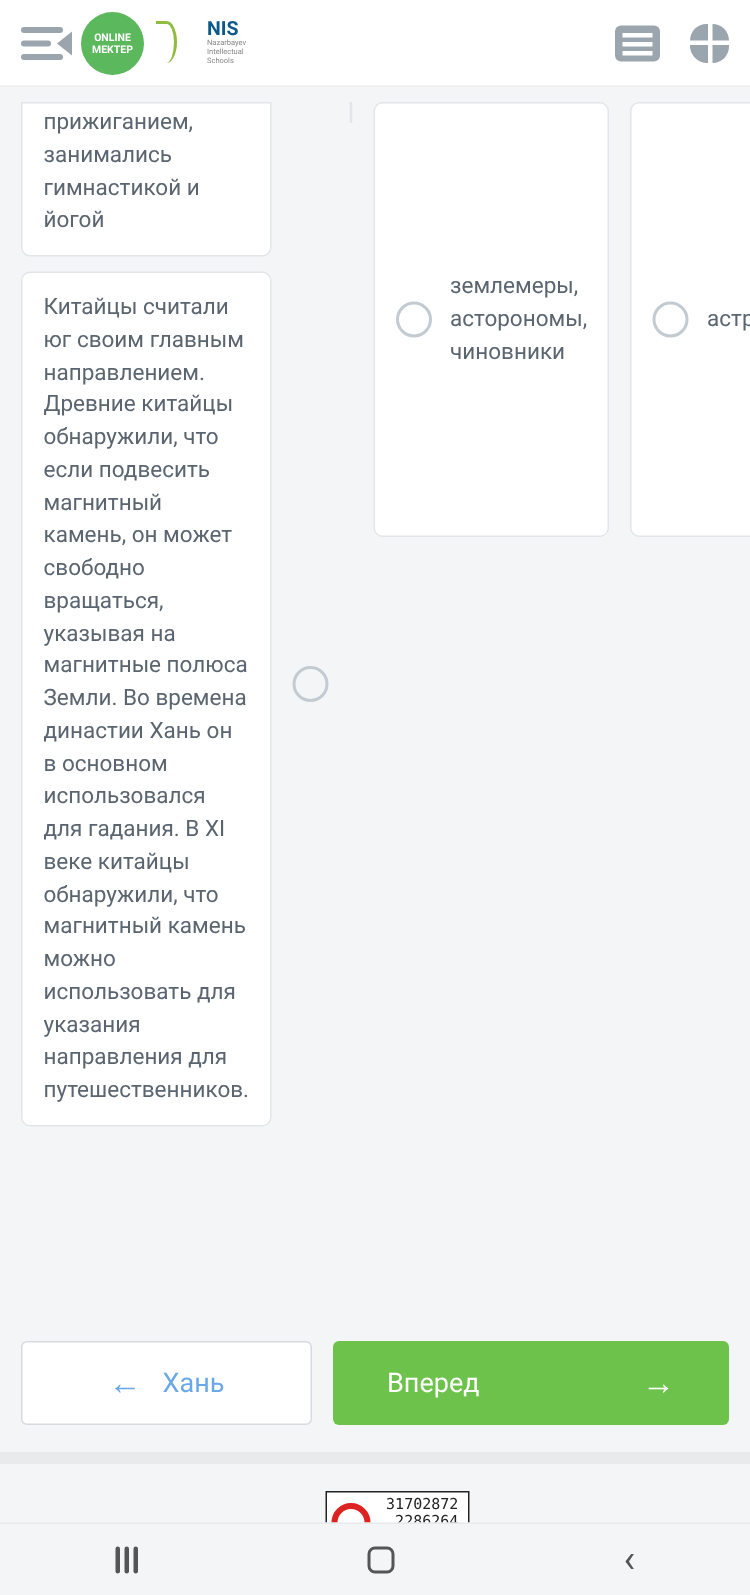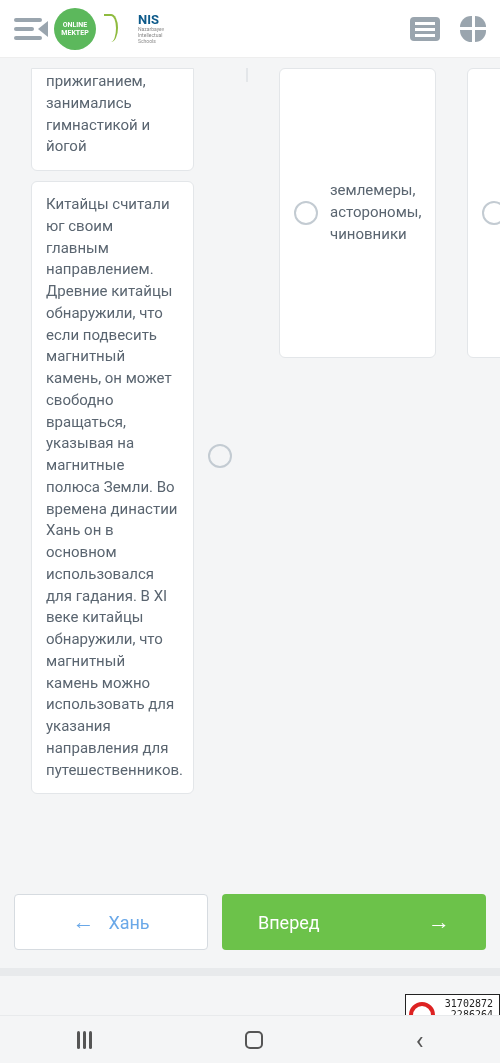--- a/index.html
+++ b/index.html
@@ -24,36 +24,36 @@
     .globe-icon span { background:#9aa5ae; }
     .globe-icon span:nth-child(1){border-radius:100% 0 0 0;}
     .globe-icon span:nth-child(2){border-radius:0 100% 0 0;}
     .globe-icon span:nth-child(3){border-radius:0 0 0 100%;}
     .globe-icon span:nth-child(4){border-radius:0 0 100% 0;}
     .content { padding:10px 14px 0 14px; height:830px; }
     .columns { display:flex; gap:14px; align-items:flex-start; }
     .col-left { width:180px; display:flex; flex-direction:column; gap:10px; }
     .col-mid { width:32px; display:flex; flex-direction:column; align-items:center; padding-top:6px; }
     .col-right { flex:1; display:flex; flex-direction:row; gap:14px; }
-    .card { background:#fff; border:1px solid #e3e6e9; border-radius:6px; padding:12px 14px; font-size:15px; line-height:1.45; color:#5a6570;margin-left:17px; }
+    .card { background:#fff; border:1px solid #e3e6e9; border-radius:6px; padding:12px 14px; font-size:15px; line-height:1.45; color:#5a6570; }
     .card-top { border-top-left-radius:0; border-top-right-radius:0; padding-top:2px; }
     .card-right { display:flex; align-items:center; gap:12px; min-height:0; }
     .card-r1-spacer { height:14px; background:#fff; border:1px solid #e3e6e9; border-top:none; border-radius:0 0 6px 6px; }
     .card-r2 { height:290px; }
     .card-r3 { height:290px; }
     .radio { width:24px; height:24px; border:2px solid #c3cbd2; border-radius:50%; flex-shrink:0; }
     .mid-radio { margin-top:370px; }
     .nav { display:flex; gap:14px; padding:0 14px; margin-top:6px; }
     .btn { flex:1; height:56px; border-radius:4px; display:flex; align-items:center; justify-content:center; gap:14px; font-size:18px; font-weight:400; cursor:pointer; }
     .btn-back { background:#fff; border:1px solid #d6dbe0; color:#6aa8e8; }
     .btn-back .arrow-ico { color:#6aa8e8; }
     .btn-fwd { background:#6cc24a; color:#fff; border:none; justify-content:space-between; padding:0 36px; }
     .arrow-ico { font-size:22px; font-weight:bold; }
     .divider { height:8px; background:#e8eaec; margin-top:18px; }
-    .stamp-area { display:flex; justify-content:flex-end; padding-top:18px;padding-left:30px; }
+    .stamp-area { display:flex; justify-content:center; padding-top:18px;padding-left:30px; }
     .stamp { border:1px solid #222; background:#fff; padding:3px 6px 3px 3px; display:flex; align-items:center; gap:8px; }
     .stamp-circle { width:26px; height:26px; border:4px solid #d22; border-radius:50%; }
     .stamp-nums { font-family:monospace; font-size:10px; line-height:11px; text-align:right; color:#222; }
     .stamp-row { display:flex; justify-content:space-between; gap:14px; }
     .sys-nav { position:absolute; bottom:0; left:0; right:0; height:48px; background:#f4f5f6; display:flex; align-items:center; justify-content:space-around; border-top:1px solid #e8eaec; }
     .sys-btn { color:#555; font-size:22px; }
     .sys-recent { display:flex; gap:3px; }
     .sys-recent span { width:3px; height:18px; background:#555; border-radius:2px; }
     .sys-home { width:18px; height:18px; border:2px solid #555; border-radius:5px; }
     .sys-back { font-size:26px; }

